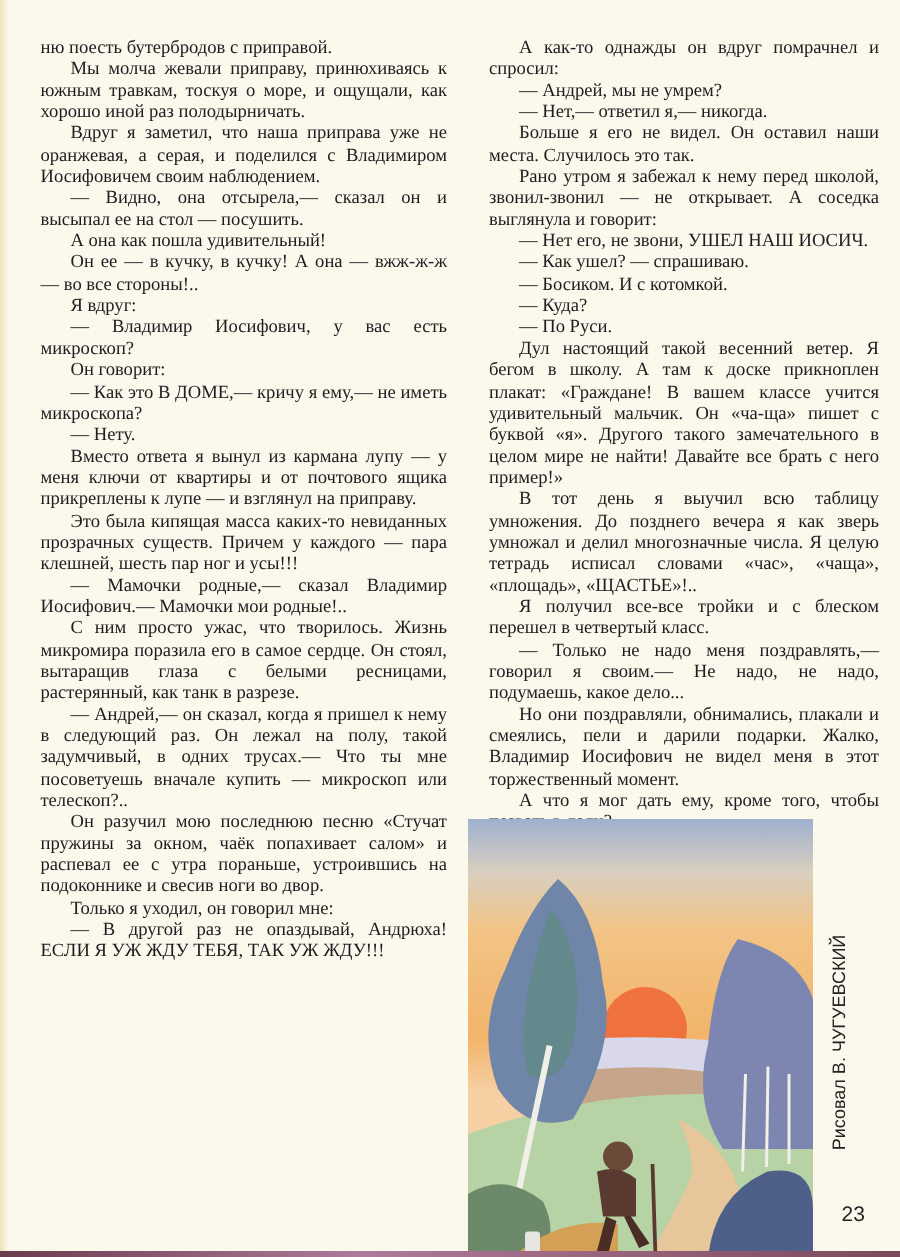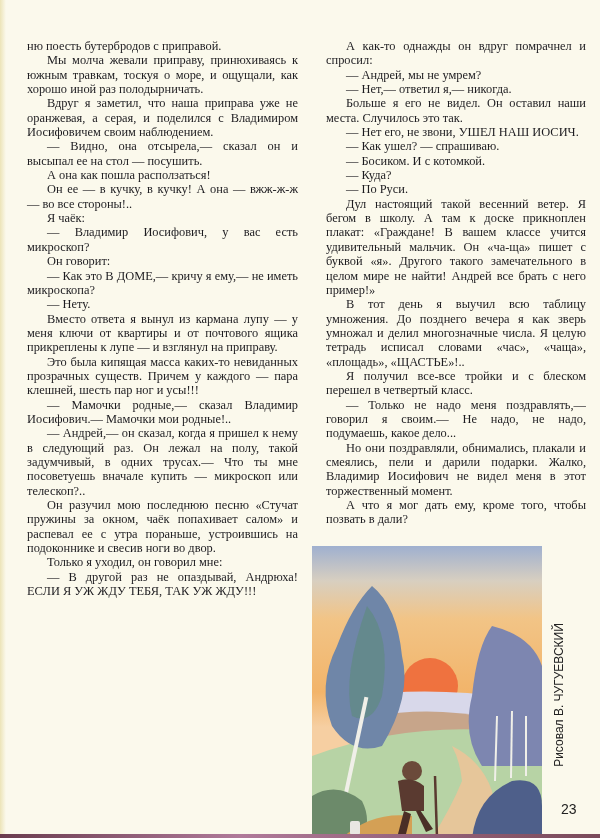--- a/index.html
+++ b/index.html
@@ -12,21 +12,21 @@
   }
   .page-edge-left {
     position: absolute; left: 0; top: 0; width: 6px; height: 838px;
     background: linear-gradient(to right, #ece4b8, #fbf9ec);
   }
   .page-edge-bottom {
     position: absolute; left: 0; bottom: 0; width: 600px; height: 4px;
     background: linear-gradient(to right, #6a3c4e, #b07a9a 40%, #7a4a5a);
   }
   .col {
-    position: absolute; top: 39px;
+    position: absolute; top: 24px;
     font-size: 12.4px; line-height: 14.35px;
     text-align: justify;
   }
   .col-left { left: 27px; width: 271px; }
   .col-right { left: 326px; width: 260px; }
   .col p { margin: 0; text-indent: 20px; }
   .col p.noindent { text-indent: 0; }
 
   .illustration {
     position: absolute; left: 312px; top: 546px; width: 230px; height: 292px;
@@ -51,46 +51,48 @@
 </head>
 <body>
 
 <div class="page-edge-left"></div>
 
 <div class="col col-left" id="left-col">
     <p class="noindent">ню поесть бутербродов с приправой.</p>
     <p>Мы молча жевали приправу, принюхиваясь к южным травкам, тоскуя о море, и ощущали, как хорошо иной раз полодырничать.</p>
     <p>Вдруг я заметил, что наша приправа уже не оранжевая, а серая, и поделился с Владимиром Иосифовичем своим наблюдением.</p>
     <p>— Видно, она отсырела,— сказал он и высыпал ее на стол — посушить.</p>
-    <p>А она как пошла расползаться!</p>
+    <p>А она как пошла удивительный!</p>
     <p>Он ее — в кучку, в кучку! А она — вжж-ж-ж — во все стороны!..</p>
-    <p>Я чаёк:</p>
+    <p>Я вдруг:</p>
     <p>— Владимир Иосифович, у вас есть микроскоп?</p>
     <p>Он говорит:</p>
     <p>— Как это В ДОМЕ,— кричу я ему,— не иметь микроскопа?</p>
     <p>— Нету.</p>
     <p>Вместо ответа я вынул из кармана лупу — у меня ключи от квартиры и от почтового ящика прикреплены к лупе — и взглянул на приправу.</p>
     <p>Это была кипящая масса каких-то невиданных прозрачных существ. Причем у каждого — пара клешней, шесть пар ног и усы!!!</p>
     <p>— Мамочки родные,— сказал Владимир Иосифович.— Мамочки мои родные!..</p>
+    <p>С ним просто ужас, что творилось. Жизнь микромира поразила его в самое сердце. Он стоял, вытаращив глаза с белыми ресницами, растерянный, как танк в разрезе.</p>
     <p>— Андрей,— он сказал, когда я пришел к нему в следующий раз. Он лежал на полу, такой задумчивый, в одних трусах.— Что ты мне посоветуешь вначале купить — микроскоп или телескоп?..</p>
     <p>Он разучил мою последнюю песню «Стучат пружины за окном, чаёк попахивает салом» и распевал ее с утра пораньше, устроившись на подоконнике и свесив ноги во двор.</p>
     <p>Только я уходил, он говорил мне:</p>
     <p>— В другой раз не опаздывай, Андрюха! ЕСЛИ Я УЖ ЖДУ ТЕБЯ, ТАК УЖ ЖДУ!!!</p>
   </div>
 <div class="col col-right" id="right-col">
     <p>А как-то однажды он вдруг помрачнел и спросил:</p>
     <p>— Андрей, мы не умрем?</p>
     <p>— Нет,— ответил я,— никогда.</p>
     <p>Больше я его не видел. Он оставил наши места. Случилось это так.</p>
+    <p>Рано утром я забежал к нему перед школой, звонил-звонил — не открывает. А соседка выглянула и говорит:</p>
     <p>— Нет его, не звони, УШЕЛ НАШ ИОСИЧ.</p>
     <p>— Как ушел? — спрашиваю.</p>
     <p>— Босиком. И с котомкой.</p>
     <p>— Куда?</p>
     <p>— По Руси.</p>
-    <p>Дул настоящий такой весенний ветер. Я бегом в школу. А там к доске прикноплен плакат: «Граждане! В вашем классе учится удивительный мальчик. Он «ча-ща» пишет с буквой «я». Другого такого замечательного в целом мире не найти! Андрей все брать с него пример!»</p>
+    <p>Дул настоящий такой весенний ветер. Я бегом в школу. А там к доске прикноплен плакат: «Граждане! В вашем классе учится удивительный мальчик. Он «ча-ща» пишет с буквой «я». Другого такого замечательного в целом мире не найти! Давайте все брать с него пример!»</p>
     <p>В тот день я выучил всю таблицу умножения. До позднего вечера я как зверь умножал и делил многозначные числа. Я целую тетрадь исписал словами «час», «чаща», «площадь», «ЩАСТЬЕ»!..</p>
     <p>Я получил все-все тройки и с блеском перешел в четвертый класс.</p>
     <p>— Только не надо меня поздравлять,— говорил я своим.— Не надо, не надо, подумаешь, какое дело...</p>
     <p>Но они поздравляли, обнимались, плакали и смеялись, пели и дарили подарки. Жалко, Владимир Иосифович не видел меня в этот торжественный момент.</p>
     <p>А что я мог дать ему, кроме того, чтобы позвать в дали?</p>
   </div>
 
 <div class="illustration">
   <svg width="230" height="292" viewBox="0 0 230 292">
     <defs>

